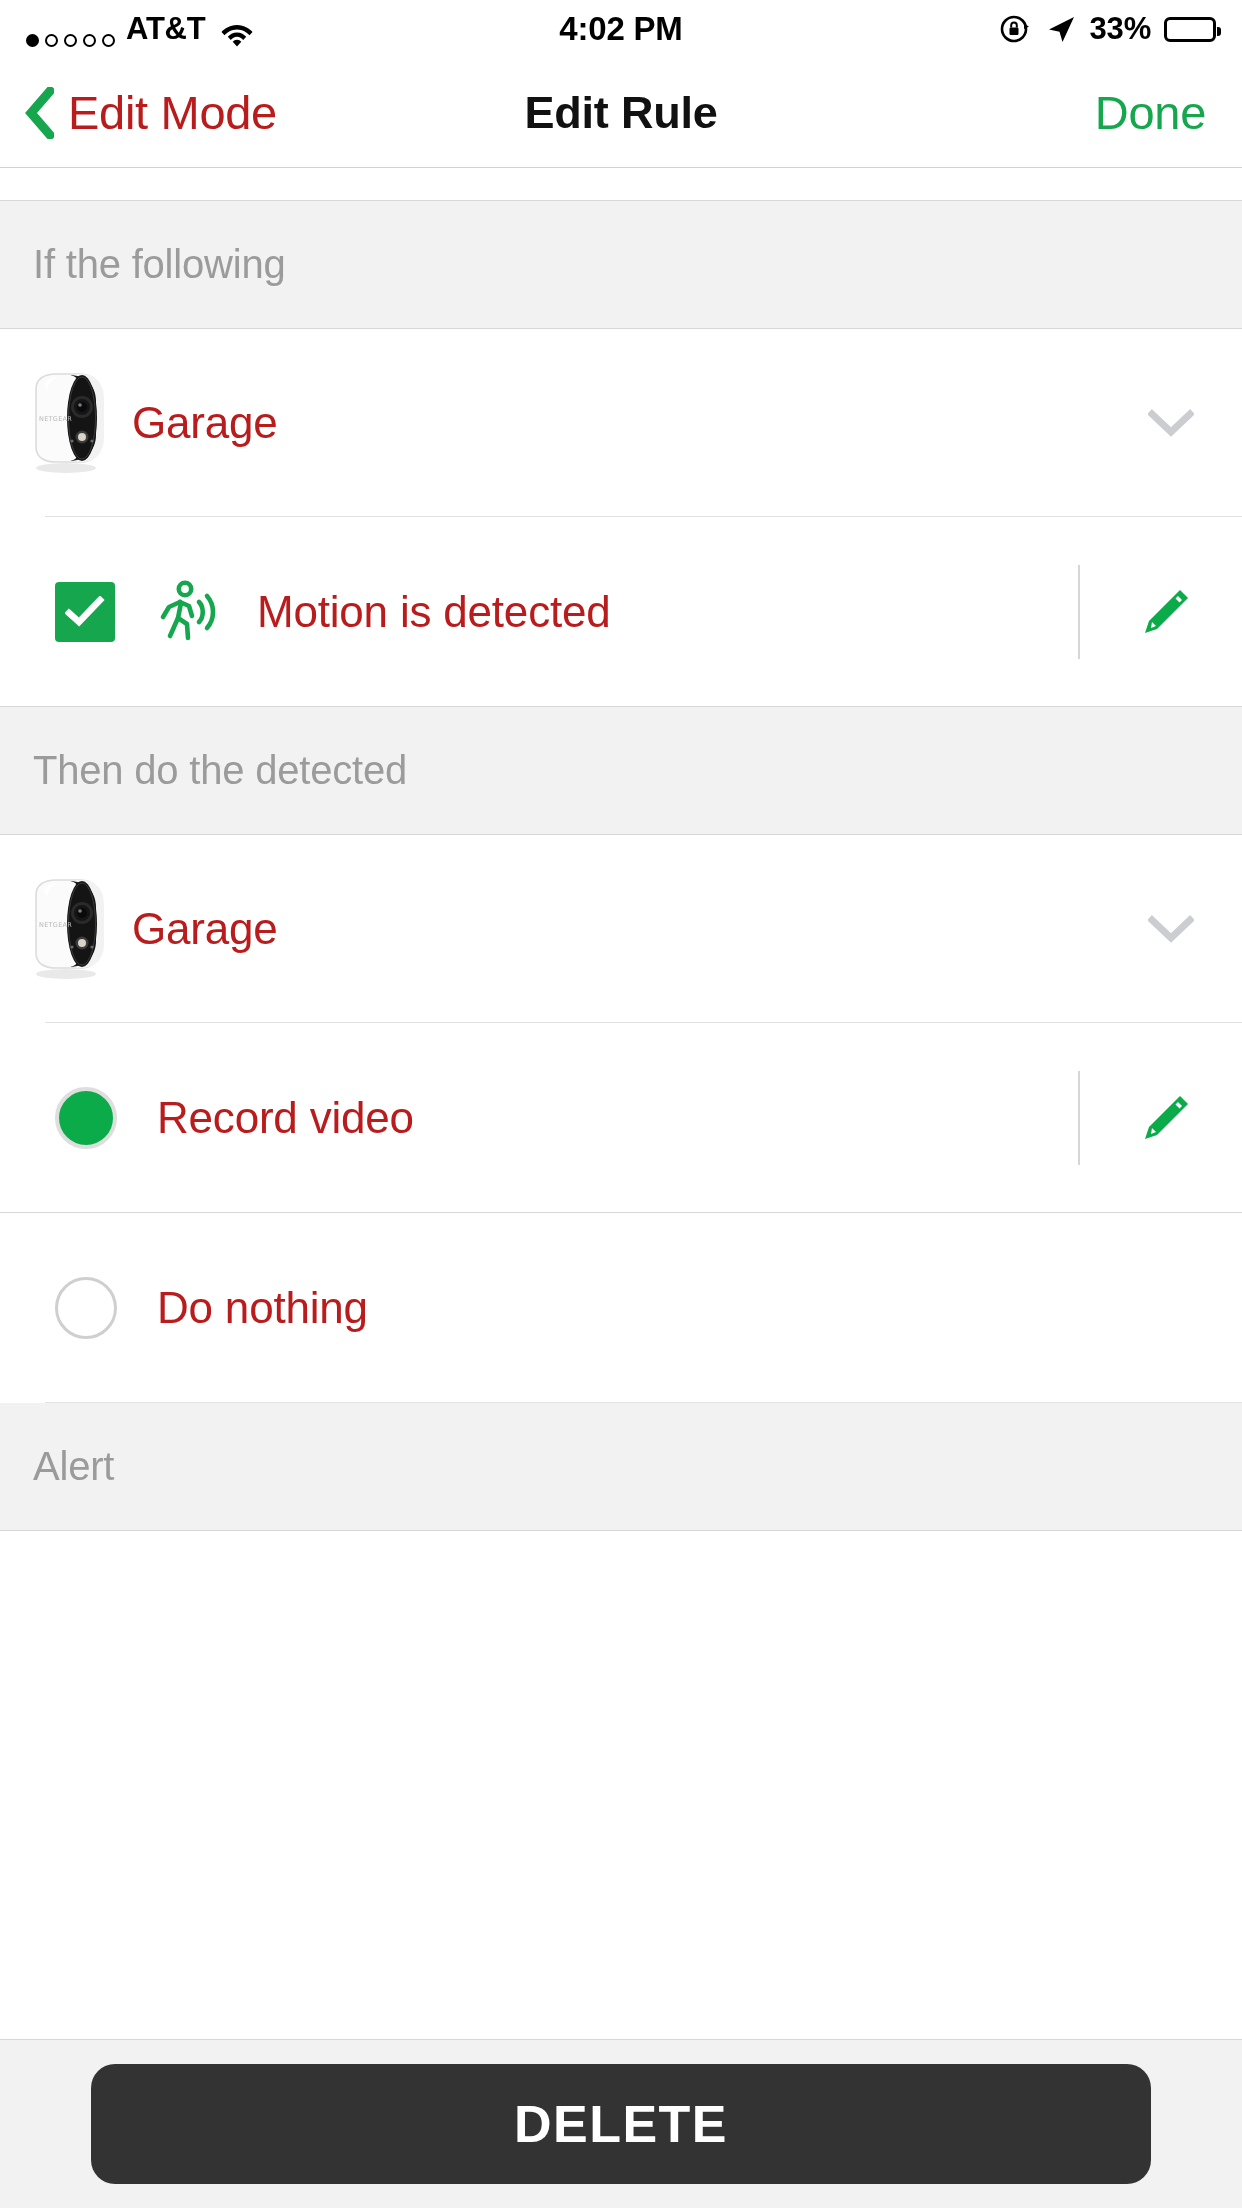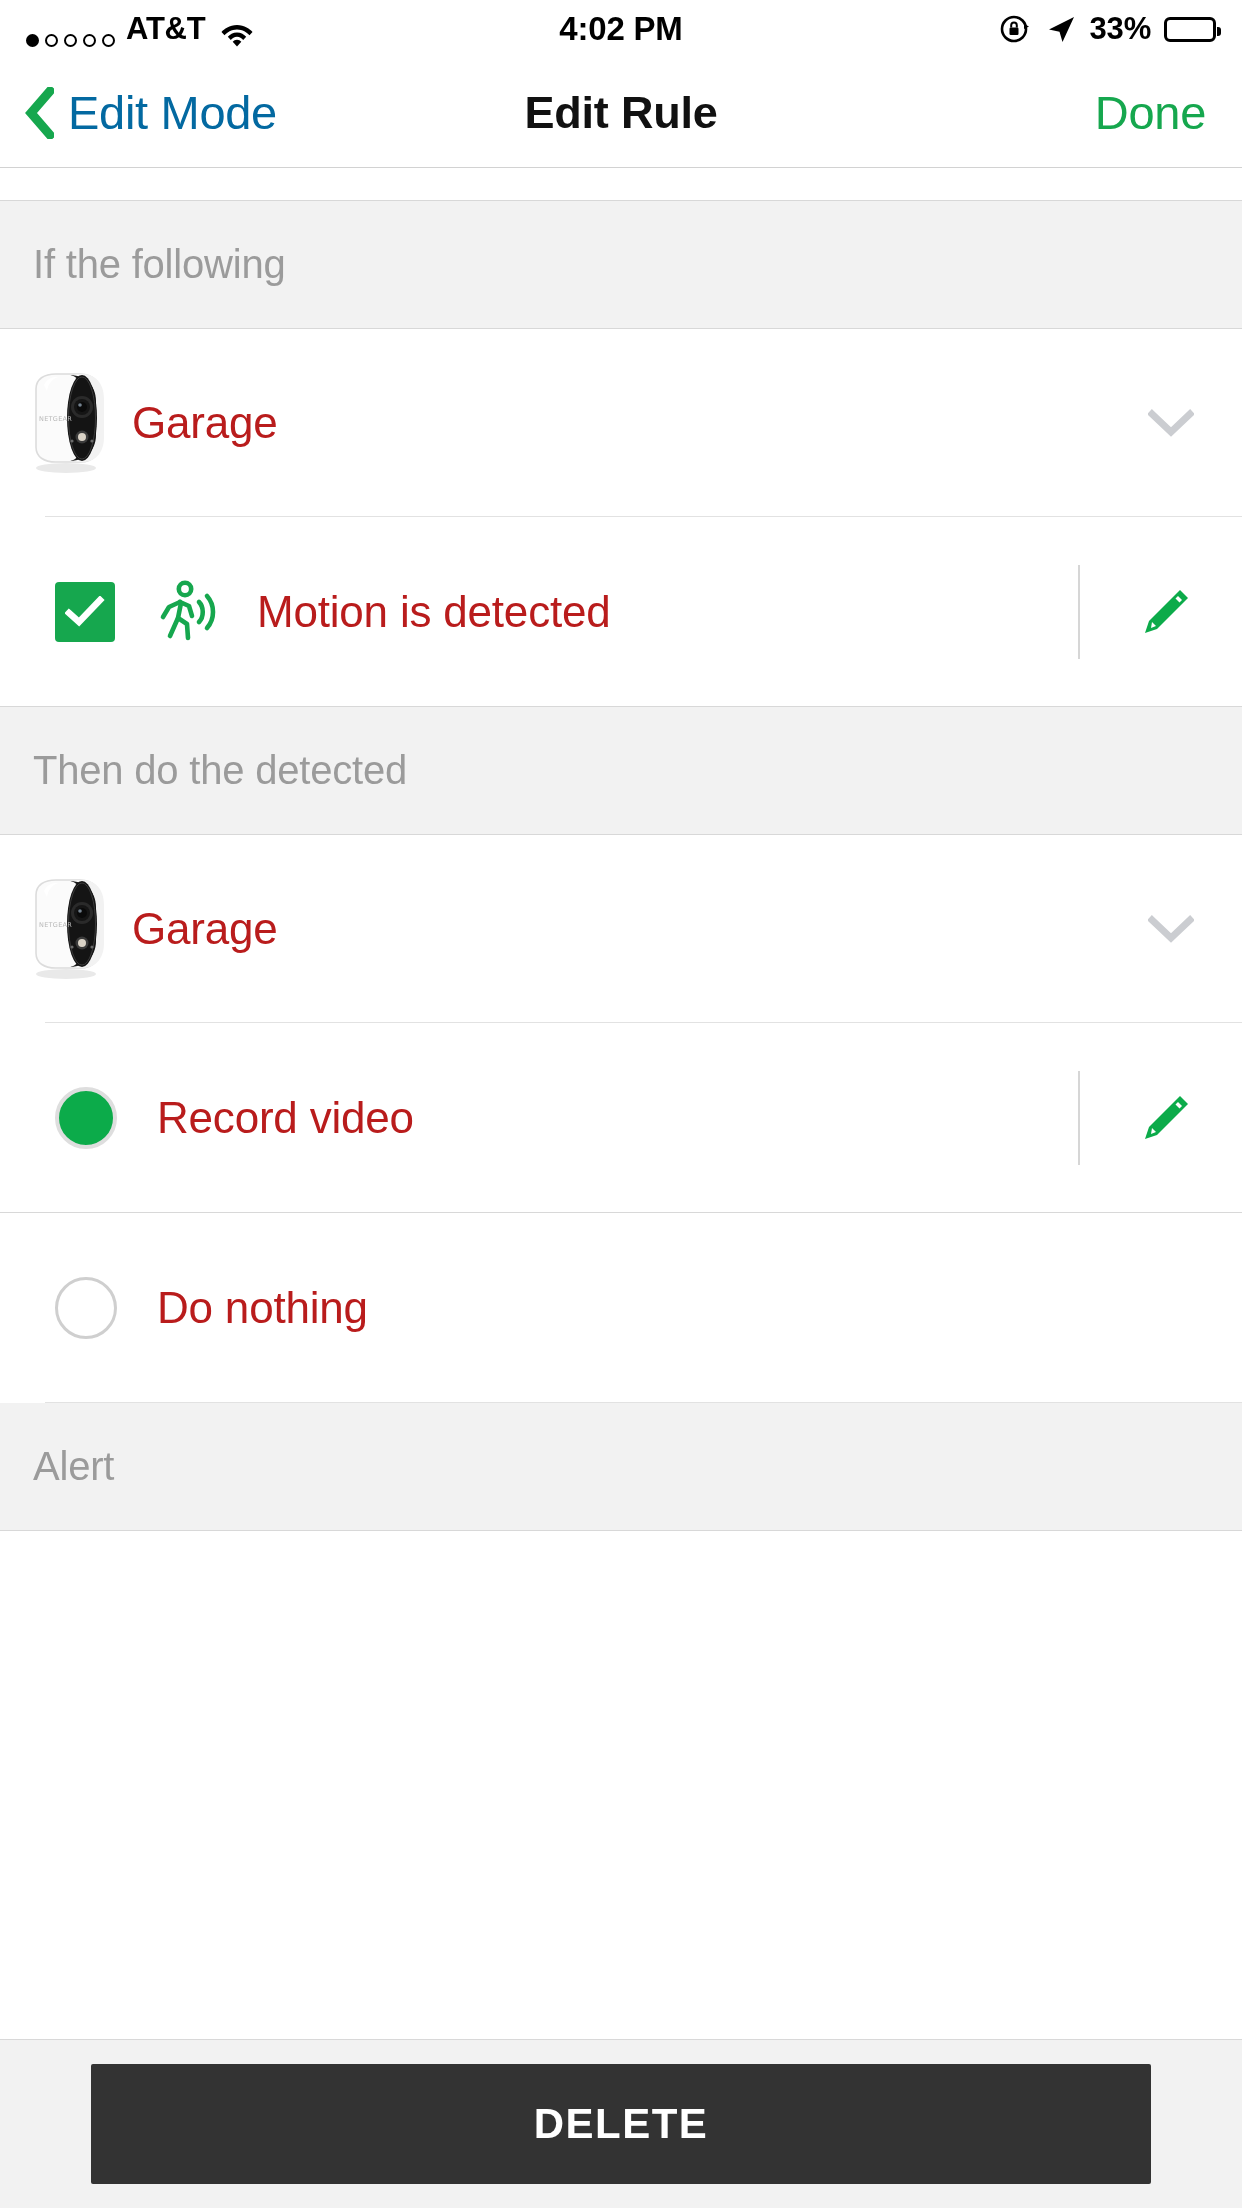--- a/index.html
+++ b/index.html
@@ -104,21 +104,21 @@
     box-sizing: border-box;
   }
   .nav-back {
     display: flex;
     align-items: center;
     padding-left: 24px;
     gap: 14px;
     cursor: pointer;
   }
   .nav-back-label {
-    color: #0369a1;
+    color: #b91c1c;
     font-size: 47px;
     letter-spacing: -0.3px;
   }
   .nav-title {
     position: absolute;
     left: 0; right: 0;
     text-align: center;
     font-size: 45px;
     font-weight: bold;
     color: #111;
@@ -271,26 +271,26 @@
     background: #f2f2f2;
     border-top: 1px solid #d8d8d8;
     display: flex;
     align-items: center;
     justify-content: center;
   }
   .delete-btn {
     width: 1060px;
     height: 120px;
     background: #333333;
-    border-radius: 2px;
+    border-radius: 24px;
     display: flex;
     align-items: center;
     justify-content: center;
     color: #ffffff;
-    font-size: 42px;
+    font-size: 52px;
     font-weight: bold;
     letter-spacing: 1.5px;
     cursor: pointer;
     border: none;
     font-family: "Liberation Sans", sans-serif;
   }
 </style>
 </head>
 <body>
 

